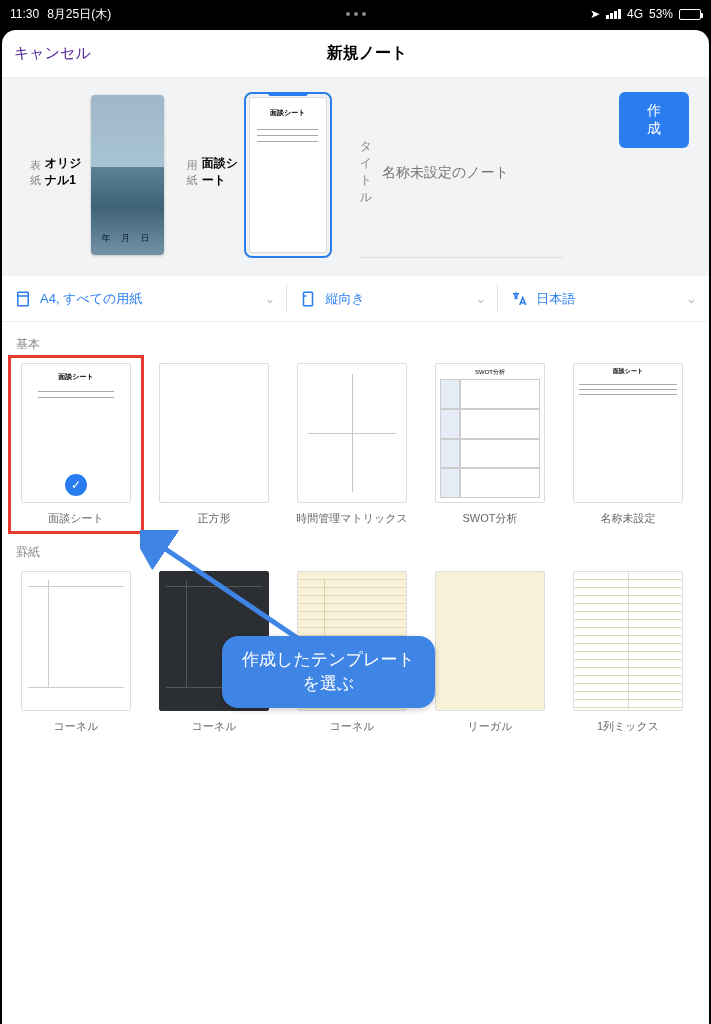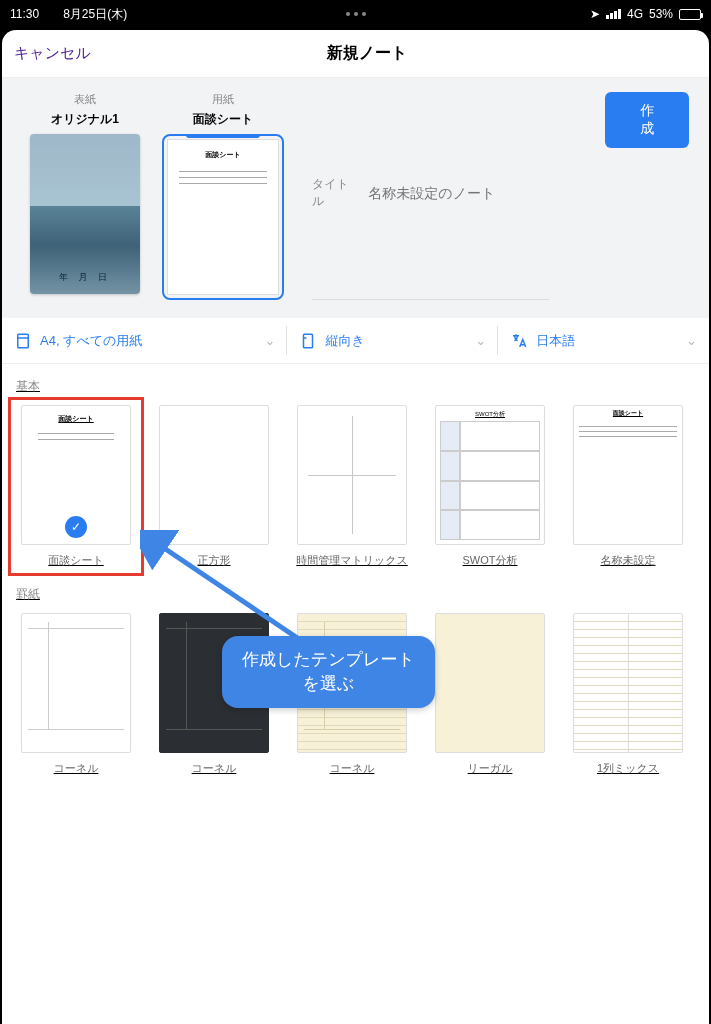--- a/index.html
+++ b/index.html
@@ -1,40 +1,40 @@
 <!DOCTYPE html>
 <html><head>
 <meta charset="utf-8">
 <style>
   * { box-sizing: border-box; margin: 0; padding: 0; }
   html, body { width: 711px; height: 1024px; font-family: -apple-system, "Hiragino Sans", sans-serif; background: #000; overflow: hidden; }
 
   
   .status-bar { height: 28px; background:#000; color:#fff; display:flex; align-items:center; padding:0 10px; font-size:12px; justify-content:space-between; }
-  .status-left { display:flex; gap:24px; align-items:center; }
+  .status-left { display:flex; gap:8px; align-items:center; }
   .status-center { position:absolute; left:50%; transform:translateX(-50%); display:flex; gap:4px; }
   .status-center .dot { width:4px; height:4px; border-radius:50%; background:#888; }
   .status-right { display:flex; gap:6px; align-items:center; }
   .battery { width:22px; height:11px; border:1px solid #fff; border-radius:2px; position:relative; }
   .battery::after { content:""; position:absolute; right:-3px; top:3px; width:2px; height:5px; background:#fff; border-radius:0 1px 1px 0; }
   .battery-fill { background:#fff; height:100%; width:53%; border-radius:1px; }
   .signal-bars { display:flex; gap:1px; align-items:flex-end; }
   .signal-bars span { width:3px; background:#fff; }
   .signal-bars span:nth-child(1){height:4px;} .signal-bars span:nth-child(2){height:6px;}
   .signal-bars span:nth-child(3){height:8px;} .signal-bars span:nth-child(4){height:10px;}
 
   
   .sheet { position:absolute; top:30px; left:2px; right:2px; bottom:0; background:#fff; border-radius:14px 14px 0 0; overflow:hidden; }
   .nav-bar { height:48px; display:flex; align-items:center; justify-content:center; position:relative; border-bottom:1px solid #eee; }
   .nav-cancel { position:absolute; left:12px; color:#4c1d95; font-size:15px; }
   .nav-title { font-weight:600; font-size:16px;margin-left:23px; }
 
   
   .hero { background:#f2f3f5; padding:14px 20px 18px 28px; display:flex; gap:22px; }
-  .hero-col { display:flex; flex-direction:column; align-items:center; }
+  .hero-col { display:flex; align-items:center; }
   .hero-label { font-size:11px; color:#888; margin-bottom:4px; }
   .hero-name  { font-size:12px; font-weight:600; margin-bottom:6px; }
   .cover-thumb { width:110px; height:160px; border-radius:4px; background:linear-gradient(#9fb8c9 0%, #a8c3d2 45%, #5a8398 45%, #3e6277 70%, #7493a5 100%); position:relative; box-shadow:0 1px 3px rgba(0,0,0,.2); }
   .cover-date { position:absolute; bottom:10px; width:100%; text-align:center; color:#0a2030; font-size:9px; letter-spacing:4px; }
   .paper-card { width:122px; border:2px solid #2a7df0; border-radius:8px; padding:3px; position:relative; }
   .paper-card::before { content:""; position:absolute; top:-2px; left:22px; right:22px; height:4px; background:#2a7df0; border-radius:0 0 3px 3px; }
   .paper-thumb { width:100%; height:156px; background:#fff; border:1px solid #ddd; display:flex; flex-direction:column; align-items:center; padding-top:10px; font-size:7px; }
   .paper-thumb-title { font-weight:600; margin-bottom:6px; }
   .mini-row { width:80%; height:4px; border-bottom:1px solid #aaa; margin-top:2px; }
 
@@ -46,21 +46,21 @@
 
   
   .option-row { display:flex; border-bottom:1px solid #eee; height:46px; }
   .option { flex:1; display:flex; align-items:center; gap:8px; padding:0 12px; color:#2a7df0; font-size:13px; position:relative; }
   .option:not(:last-child)::after { content:""; position:absolute; right:0; top:8px; bottom:8px; width:1px; background:#e3e3e3; }
   .option .chev { margin-left:auto; color:#b8b8b8; }
   .opt-icon { width:18px; height:18px; display:inline-flex; align-items:center; justify-content:center; }
   .option.size { flex:1.4; }
 
   
-  .section { padding:14px 14px 4px 14px;text-decoration:underline; }
+  .section { padding:14px 14px 4px 14px; }
   .section-title { font-size:12px; color:#888; margin-bottom:10px; }
   .grid { display:flex; gap:18px; }
   .tmpl { width:120px; display:flex; flex-direction:column; align-items:center; gap:8px; }
   .tmpl .thumb { width:110px; height:140px; background:#fff; border:1px solid #ddd; border-radius:2px; position:relative; font-size:7px; display:flex; flex-direction:column; align-items:center; overflow:hidden; }
   .tmpl .cap { font-size:11px; color:#666; text-align:center; }
   .tmpl.selected { position:relative; }
   .tmpl.selected::before { content:""; position:absolute; top:-8px; left:-8px; right:-8px; bottom:-8px; border:3px solid #e53a2f; pointer-events:none; }
   .check-badge { position:absolute; bottom:6px; left:50%; transform:translateX(-50%); width:22px; height:22px; border-radius:50%; background:#2a7df0; display:flex; align-items:center; justify-content:center; color:#fff; font-size:12px; }
 
   

